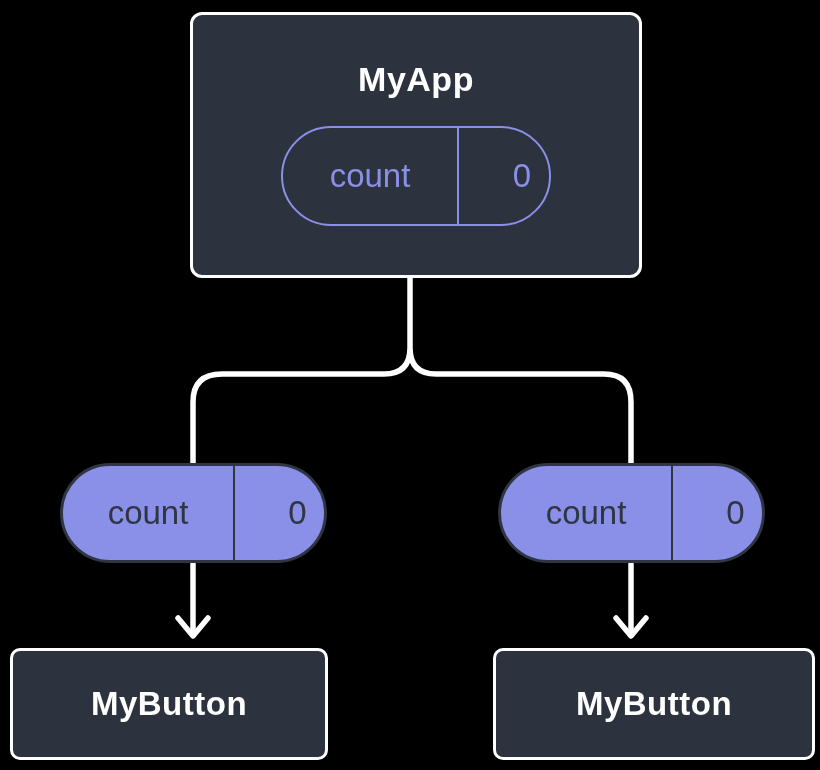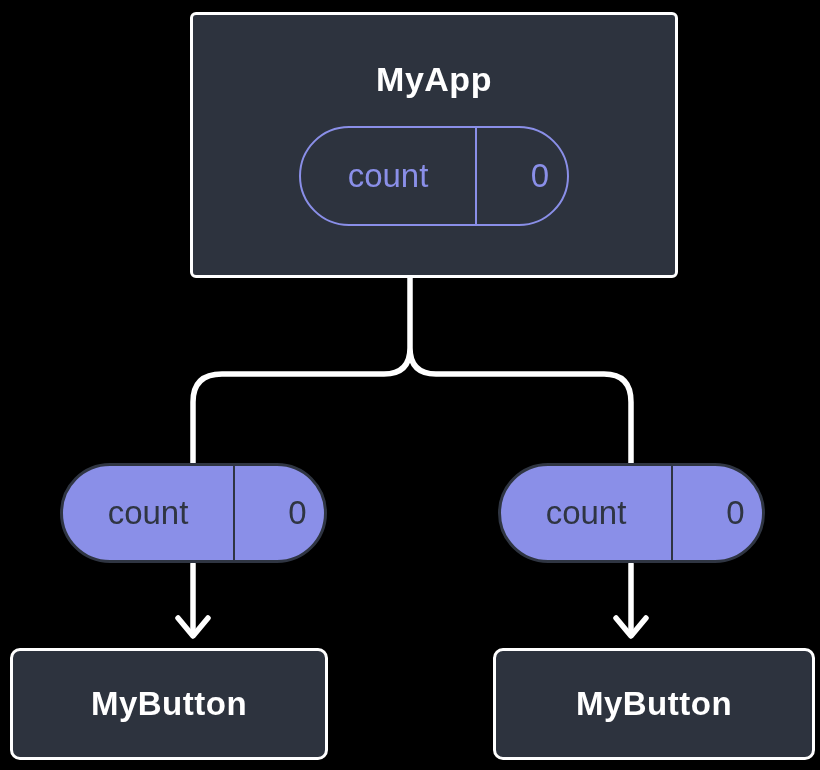--- a/index.html
+++ b/index.html
@@ -31,23 +31,23 @@
   .node {
     position: absolute;
     box-sizing: border-box;
     background: #2d333e;
     border: 3.5px solid #ffffff;
     z-index: 2;
   }
   .root-node {
     left: 190px;
     top: 12px;
-    width: 488px;
+    width: 452px;
     height: 266px;
-    border-radius: 6px;
+    border-radius: 12px;
     display: flex;
     flex-direction: column;
     align-items: center;
   }
   .node-title {
     color: #ffffff;
     font-size: 34px;
     font-weight: 700;
     letter-spacing: 0.5px;
   }

